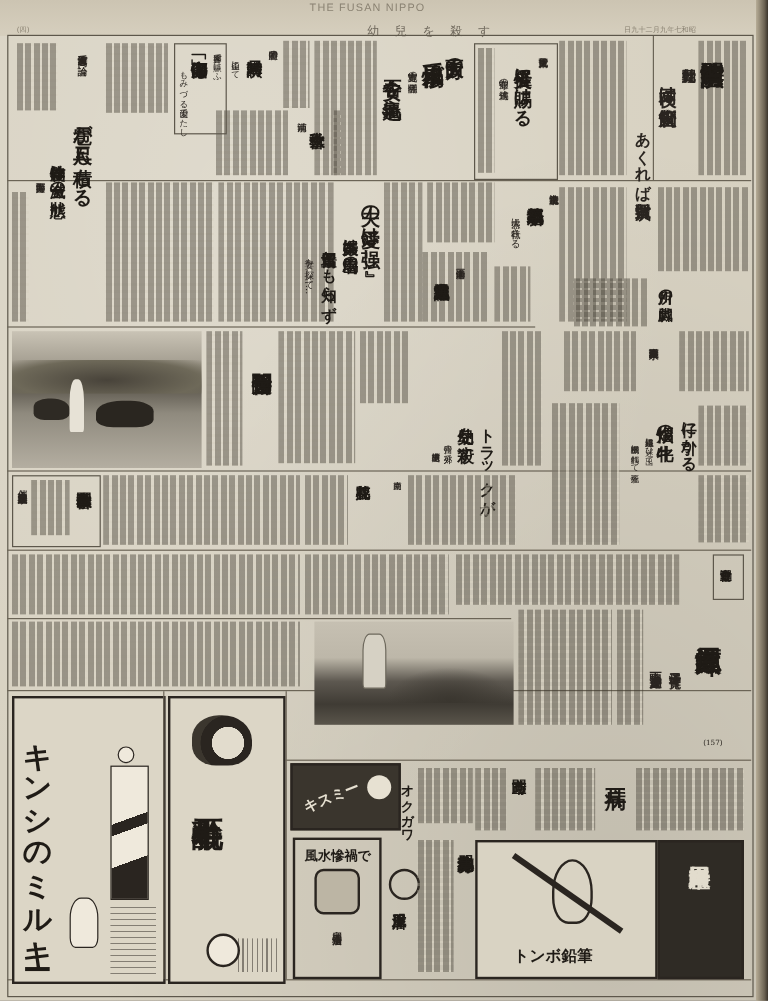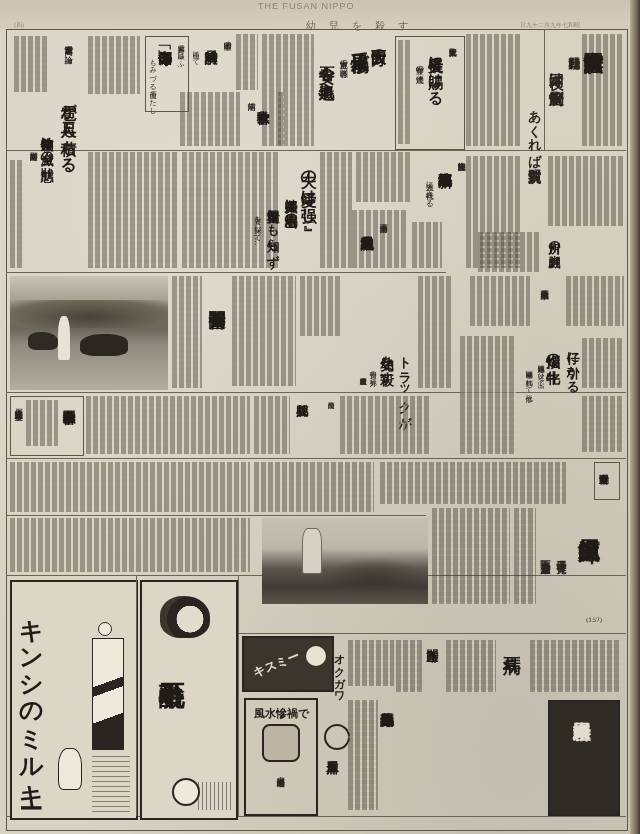--- a/index.html
+++ b/index.html
@@ -201,20 +201,25 @@
   <div class="vh" style="left:326px;top:752px;font-size:12px;">玉屋洋服店</div>
   <div class="vh" style="left:380px;top:702px;font-size:14px;">冬服豫約募集</div>
   <div class="txt" style="left:348px;top:700px;width:30px;height:110px;"></div>
 
   <div class="vh" style="left:426px;top:640px;font-size:12px;">立市時間</div>
   <div class="txt" style="left:396px;top:640px;width:26px;height:52px;"></div>
   <div class="txt" style="left:446px;top:640px;width:50px;height:52px;"></div>
   <div class="vh" style="left:502px;top:642px;font-size:18px;">耳病</div>
   <div class="txt" style="left:530px;top:640px;width:90px;height:52px;"></div>
 
+  <div class="ad" style="left:396px;top:700px;width:148px;height:112px;background:#d9d3c3;">
+    <div style="position:absolute;left:20px;top:40px;width:110px;height:5px;background:#2a2520;transform:rotate(35deg);"></div>
+    <div style="position:absolute;left:62px;top:14px;width:30px;height:50px;border:2px solid #2a2520;border-radius:50% 50% 40% 40%;"></div>
+    <div class="h-text" style="left:30px;top:86px;font-size:13px;font-family:'DejaVu Sans',sans-serif;">トンボ鉛筆</div>
+  </div>
 
   <div class="ad" style="left:548px;top:700px;width:68px;height:112px;background:#2f2b25;">
     <div class="vh" style="left:22px;top:6px;font-size:18px;color:#e2dccd;">田中産婦人科</div>
   </div>
 
   <div class="rule-v" style="left:136px;top:576px;height:240px;"></div>
   <div class="rule-v" style="left:238px;top:576px;height:240px;"></div>
   <div class="rule-v" style="left:544px;top:30px;height:120px;"></div>
 </div>
 

